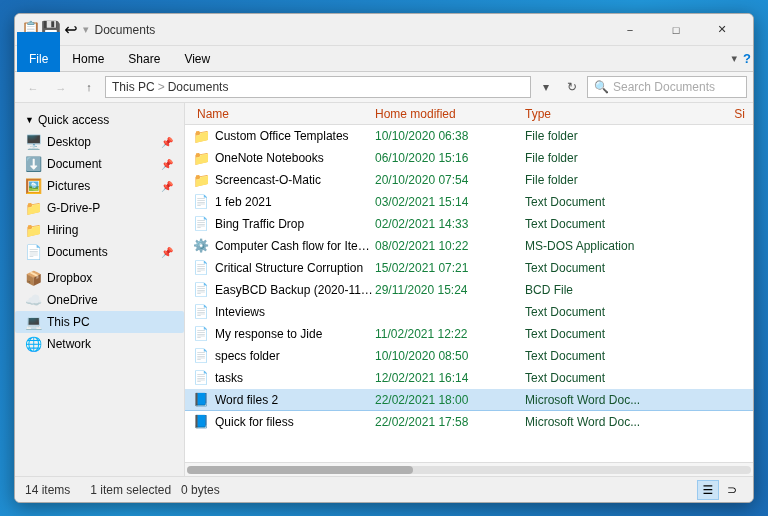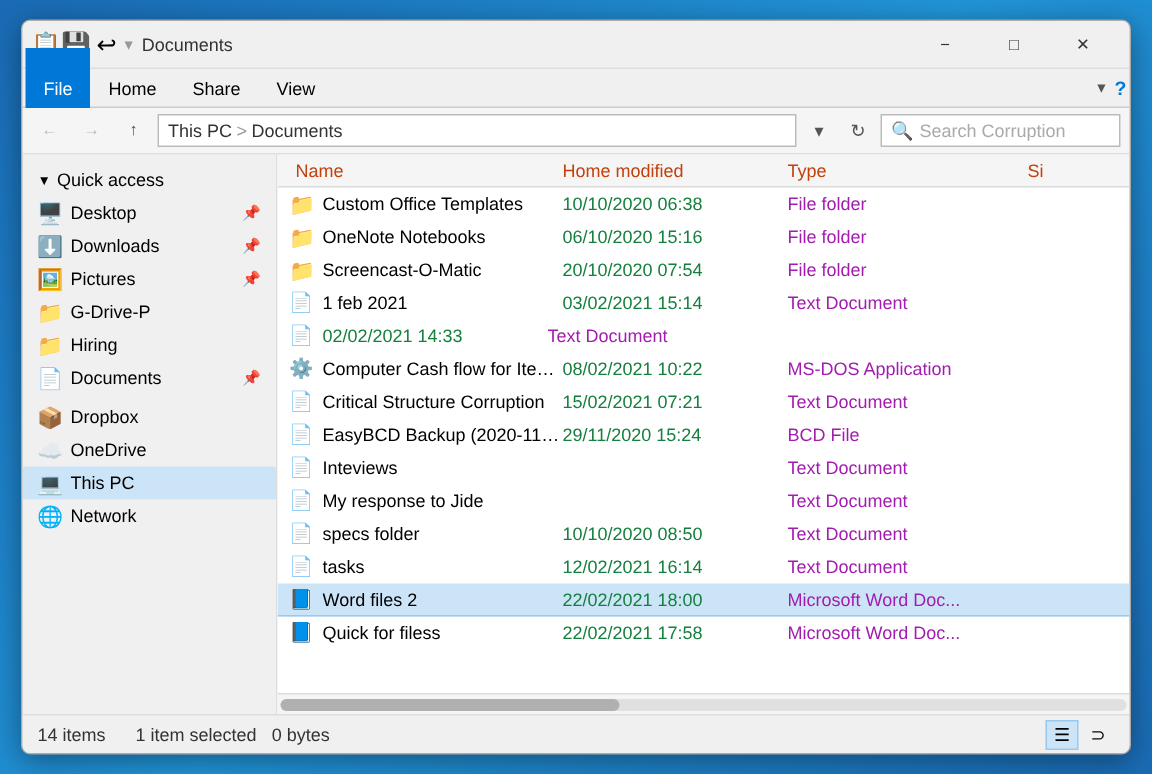--- a/index.html
+++ b/index.html
@@ -212,39 +212,39 @@
       height: 22px;
       background: #f5f5f5;
       border-bottom: 1px solid #ddd;
       font-size: 12px;
       color: #c2410c;
       flex-shrink: 0;
     }
     .col-name { flex: 1; padding: 0 4px; }
     .col-date { width: 150px; }
     .col-type { width: 160px; }
-    .col-size { width: 60px; }
+    .col-size { width: 60px; text-align: right; }
     .file-list {
       flex: 1;
       overflow-y: auto;
     }
     .file-row {
       display: flex;
       align-items: center;
       padding: 0 8px;
       height: 22px;
       font-size: 12px;
       cursor: pointer;
       border-bottom: 1px solid transparent;
     }
     .file-row.selected { background: #cce4f7; border-bottom-color: #99c9ef; }
     .file-icon { width: 18px; margin-right: 4px; font-size: 13px; flex-shrink: 0; }
     .file-name { flex: 1; overflow: hidden; text-overflow: ellipsis; white-space: nowrap; }
     .file-date { width: 150px; color: #15803d; }
-    .file-type { width: 160px; color: #a21caf; overflow: hidden; text-overflow: ellipsis; white-space: nowrap; }
+    .file-type { width: 160px; color: #14532d; overflow: hidden; text-overflow: ellipsis; white-space: nowrap; }
     .file-size { width: 60px; color: #555; text-align: right; }
     
     .h-scroll {
       height: 14px;
       background: #f5f5f5;
       border-top: 1px solid #ddd;
       display: flex;
       align-items: center;
       padding: 0 2px;
       flex-shrink: 0;
@@ -338,39 +338,39 @@
     <button class="nav-btn">↑</button>
     <div class="address-path">
       <span class="breadcrumb-item">This PC</span>
       <span class="sep"> &gt; </span>
       <span class="breadcrumb-item">Documents</span>
     </div>
     <button class="address-refresh">▾</button>
     <button class="address-refresh">↻</button>
     <div class="search-box">
       <span>🔍</span>
-      <span>Search Corruption</span>
+      <span>Search Documents</span>
     </div>
   </div>
 
   <div class="main-content">
 
     <div class="sidebar">
       <div class="sidebar-group-header">
         <span style="font-size:9px">▼</span>
         <span>Quick access</span>
       </div>
       <div class="sidebar-item">
         <span class="icon">🖥️</span>
         <span>Desktop</span>
         <span class="pin">📌</span>
       </div>
       <div class="sidebar-item">
         <span class="icon">⬇️</span>
-        <span>Downloads</span>
+        <span>Document</span>
         <span class="pin">📌</span>
       </div>
       <div class="sidebar-item">
         <span class="icon">🖼️</span>
         <span>Pictures</span>
         <span class="pin">📌</span>
       </div>
       <div class="sidebar-item">
         <span class="icon">📁</span>
         <span>G-Drive-P</span>
@@ -435,20 +435,21 @@
     </div>
           <div class="file-row">
       <span class="file-icon"><span style="font-size:13px;color:#666">📄</span></span>
       <span class="file-name">1 feb 2021</span>
       <span class="file-date">03/02/2021 15:14</span>
       <span class="file-type">Text Document</span>
       <span class="file-size"></span>
     </div>
           <div class="file-row">
       <span class="file-icon"><span style="font-size:13px;color:#666">📄</span></span>
+      <span class="file-name">Bing Traffic Drop</span>
       <span class="file-date">02/02/2021 14:33</span>
       <span class="file-type">Text Document</span>
       <span class="file-size"></span>
     </div>
           <div class="file-row">
       <span class="file-icon"><span style="font-size:13px;color:#555">⚙️</span></span>
       <span class="file-name">Computer Cash flow for Itechguides</span>
       <span class="file-date">08/02/2021 10:22</span>
       <span class="file-type">MS-DOS Application</span>
       <span class="file-size"></span>
@@ -469,20 +470,21 @@
     </div>
           <div class="file-row">
       <span class="file-icon"><span style="font-size:13px;color:#666">📄</span></span>
       <span class="file-name">Inteviews</span>
       <span class="file-type">Text Document</span>
       <span class="file-size"></span>
     </div>
           <div class="file-row">
       <span class="file-icon"><span style="font-size:13px;color:#666">📄</span></span>
       <span class="file-name">My response to Jide</span>
+      <span class="file-date">11/02/2021 12:22</span>
       <span class="file-type">Text Document</span>
       <span class="file-size"></span>
     </div>
           <div class="file-row">
       <span class="file-icon"><span style="font-size:13px;color:#666">📄</span></span>
       <span class="file-name">specs folder</span>
       <span class="file-date">10/10/2020 08:50</span>
       <span class="file-type">Text Document</span>
       <span class="file-size"></span>
     </div>

